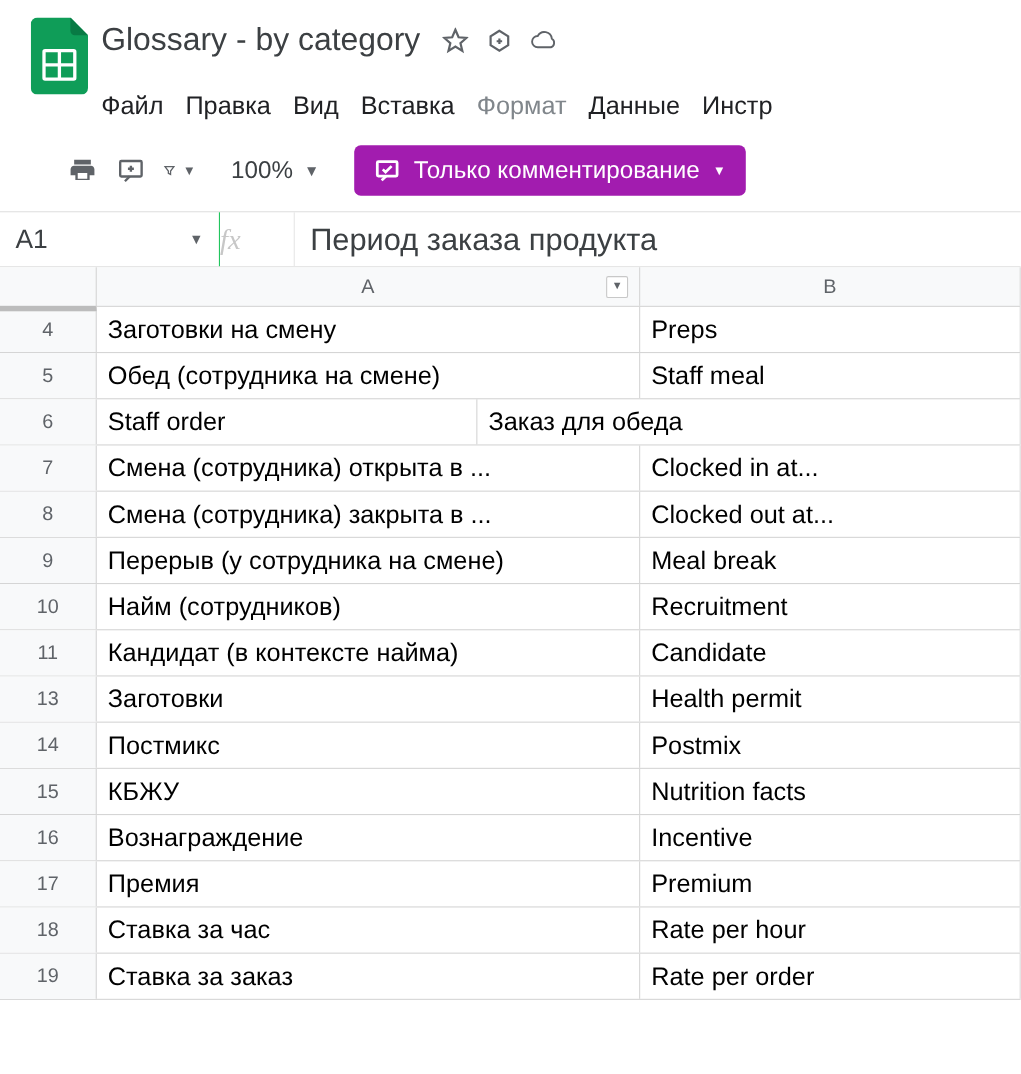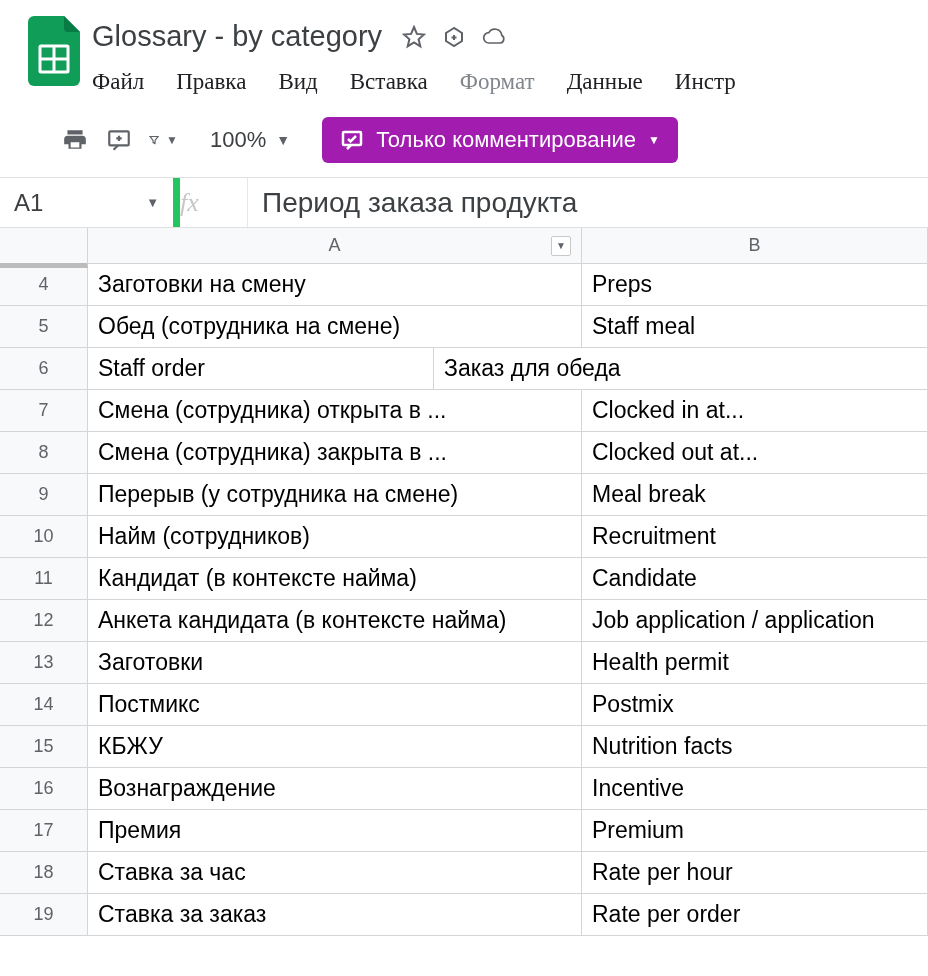--- a/index.html
+++ b/index.html
@@ -50,25 +50,24 @@
     .title-icons .icon-btn {
       width: 24px;
       height: 24px;
       display: flex;
       align-items: center;
       justify-content: center;
       cursor: pointer;
     }
     .menubar {
       display: flex;
-      gap: 32px;
-      margin-top: 16px;
+      gap: 20px;
+      margin-top: 30px;
       font-size: 23px;
       color: #202124;
-      font-family: Liberation Serif, serif;
     }
     .menubar .menu-item {
       cursor: pointer;
     }
     .menubar .menu-item.disabled {
       color: #80868b;
     }
     .toolbar {
       display: flex;
       align-items: center;
@@ -114,26 +113,26 @@
       cursor: pointer;
     }
     .comment-only-btn svg { width: 24px; height: 24px; }
     .formula-bar {
       display: flex;
       align-items: center;
       border-bottom: 1px solid #e0e0e0;
       height: 50px;
     }
     .name-box {
-      width: 180px;
+      width: 200px;
       display: flex;
       align-items: center;
       justify-content: space-between;
       padding: 0 14px 0 14px;
-      border-right: 7px solid #22c55e;
+      border-right: 1px solid #22c55e;
       height: 100%;
     }
     .name-box-text {
       font-size: 24px;
       color: #3c4043;
     }
     .name-box-arrow {
       color: #5f6368;
       font-size: 13px;
     }
@@ -370,25 +369,20 @@
         <div class="row-header">10</div>
         <div class="cell cell-a">Найм (сотрудников)</div>
         <div class="cell cell-b">Recruitment</div>
       </div>
       <div class="row">
         <div class="row-header">11</div>
         <div class="cell cell-a">Кандидат (в контексте найма)</div>
         <div class="cell cell-b">Candidate</div>
       </div>
       <div class="row">
-        <div class="row-header">12</div>
-        <div class="cell cell-a">Анкета кандидата (в контексте найма)</div>
-        <div class="cell cell-b">Job application / application</div>
-      </div>
-      <div class="row">
         <div class="row-header">13</div>
         <div class="cell cell-a">Заготовки</div>
         <div class="cell cell-b">Health permit</div>
       </div>
       <div class="row">
         <div class="row-header">14</div>
         <div class="cell cell-a">Постмикс</div>
         <div class="cell cell-b">Postmix</div>
       </div>
       <div class="row">

